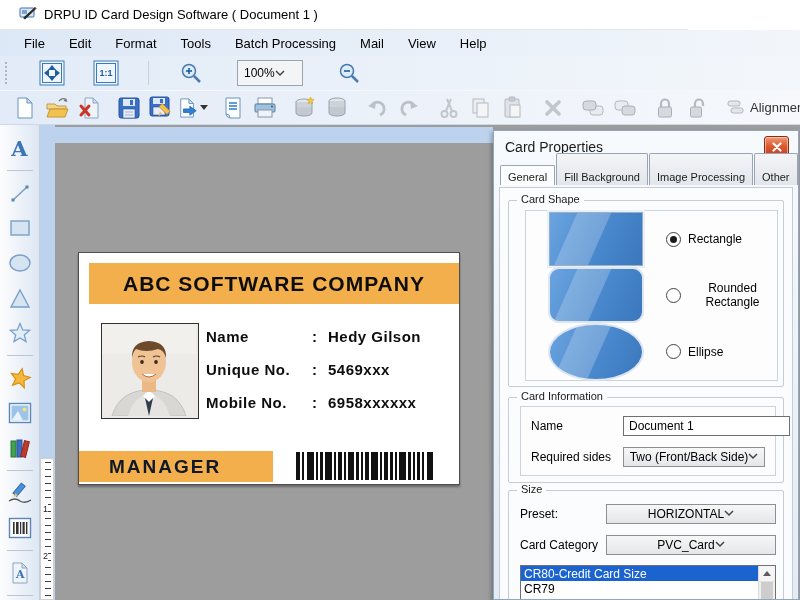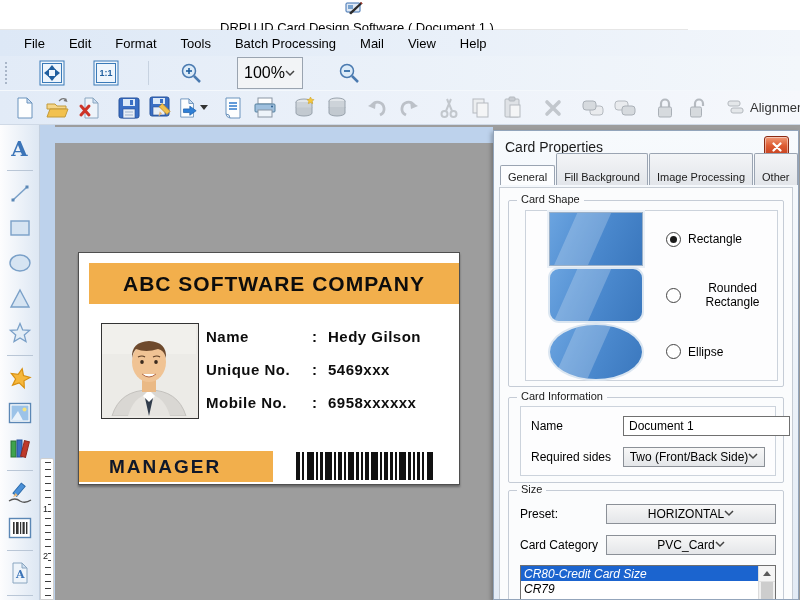--- a/index.html
+++ b/index.html
@@ -1,38 +1,38 @@
 <!DOCTYPE html>
 <html><head>
 <meta charset="utf-8">
 <style>
   html,body{margin:0;padding:0;}
   body{width:800px;height:600px;position:relative;overflow:hidden;background:#fff;
        font-family:"Liberation Sans",sans-serif;color:#000;}
   
   .titlebar{position:absolute;left:0;top:0;width:688px;height:30px;background:#fff;
-            border-bottom:1px solid #e6e6e6;display:flex;align-items:center;padding-left:19px;box-sizing:border-box;flex-direction:column;}
+            border-bottom:1px solid #e6e6e6;display:flex;align-items:center;padding-left:19px;box-sizing:border-box;}
   .titlebar .title{font-size:13px;margin-left:7px;}
   
   .menubar{position:absolute;left:0;top:30px;width:800px;height:26px;
            background:linear-gradient(to right,#dde8f6,#f2f6fb);display:flex;align-items:center;
            padding-left:12px;box-sizing:border-box;}
   .mi{font-size:13px;padding:4px 12px;cursor:default;}
   
   .toolbar1{position:absolute;left:0;top:56px;width:800px;height:34px;
             background:linear-gradient(to right,#e2ebf7,#f3f7fb);display:flex;align-items:center;gap:22px;}
   .toolbar2{position:absolute;left:0;top:90px;width:800px;height:35px;
             background:linear-gradient(to right,#e2ebf7,#f6f8fc);display:flex;align-items:center;
             border-top:1px solid #f4f8fc;border-bottom:1px solid #cfd9e6;box-sizing:border-box;}
   .grip{width:5px;height:24px;margin:0 5px 0 4px;
         background-image:radial-gradient(#a9b6c8 1px,transparent 1.3px);background-size:4px 4px;}
   .tbtn{height:30px;min-width:30px;display:flex;align-items:center;justify-content:center;padding:0 1px;}
   .sep{width:1px;height:24px;background:#c7d2e0;margin:0 4px;}
-  .zoombox{width:66px;height:32px;border:1px solid #9aa4b0;background:#f2f4f6;margin:0 8px;
-           display:flex;align-items:center;justify-content:flex-start;padding:0 6px;box-sizing:border-box;font-size:16px;}
+  .zoombox{width:66px;height:26px;border:1px solid #9aa4b0;background:#f2f4f6;margin:0 8px;
+           display:flex;align-items:center;justify-content:flex-start;padding:0 6px;box-sizing:border-box;font-size:12px;}
   .caret{width:0;height:0;border-left:4px solid transparent;border-right:4px solid transparent;border-top:5px solid #333;margin-left:2px;}
   .align-btn{display:flex;align-items:center;gap:5px;padding:0 6px;font-size:13px;color:#333;}
   
   .main{position:absolute;left:0;top:125px;width:800px;height:475px;background:#9d9d9d;}
   .canvas{position:absolute;left:55px;top:0;right:0;bottom:0;background:#9d9d9d;}
   .topstrip{position:absolute;left:55px;top:2px;width:438px;height:16px;background:#bdd2ec;}
   .bluestrip{position:absolute;left:40px;top:0;width:15px;height:475px;background:#bdd2ec;}
   .toolbox{position:absolute;left:0;top:0;width:40px;height:475px;
            background:linear-gradient(to right,#fdfdfe,#dde7f3);border-right:1px solid #c3cfde;box-sizing:border-box;
            display:flex;flex-direction:column;align-items:center;padding-top:10px;gap:9px;}
@@ -102,21 +102,21 @@
   .win-input{flex:1;height:20px;border:1px solid #707070;background:#fff;font-size:12px;padding:0 5px;
              box-sizing:border-box;font-family:"Liberation Sans",sans-serif;}
   .combo{flex:1;height:20px;border:1px solid #8b9097;background:linear-gradient(#f7f7f7,#e4e6e9);
          font-size:12px;display:flex;align-items:center;justify-content:center;padding:0 5px;box-sizing:border-box;}
   
   .gbox-size{left:8px;top:302px;right:8px;height:220px;}
   .size-body{position:absolute;left:11px;right:7px;top:12px;}
   .size-row{display:flex;align-items:center;height:21px;margin-bottom:10px;}
   .size-label{width:86px;font-size:12px;flex:none;}
   .list{position:relative;border:1px solid #707070;background:#fff;height:120px;margin-top:2px;overflow:hidden;}
-  .lrow{height:15px;font-size:12px;display:flex;align-items:center;padding:0 3px;margin-right:16px;font-style:italic;}
+  .lrow{height:15px;font-size:12px;display:flex;align-items:center;padding:0 3px;margin-right:16px;}
   .lrow.sel{background:#1b64cf;color:#fff;}
   .scroll{position:absolute;right:0;top:0;bottom:0;width:16px;background:#f0f0f0;border-left:1px solid #dcdcdc;}
   .scroll .up{height:15px;display:flex;align-items:center;justify-content:center;background:#f5f5f5;border-bottom:1px solid #e0e0e0;}
   .tri-up{width:0;height:0;border-left:4px solid transparent;border-right:4px solid transparent;border-bottom:5px solid #5b5b5b;}
   .scroll .thumb{position:absolute;top:16px;left:2px;right:2px;height:34px;background:#cdcdcd;}
 </style>
 </head>
 <body>
 
 <div class="titlebar">

